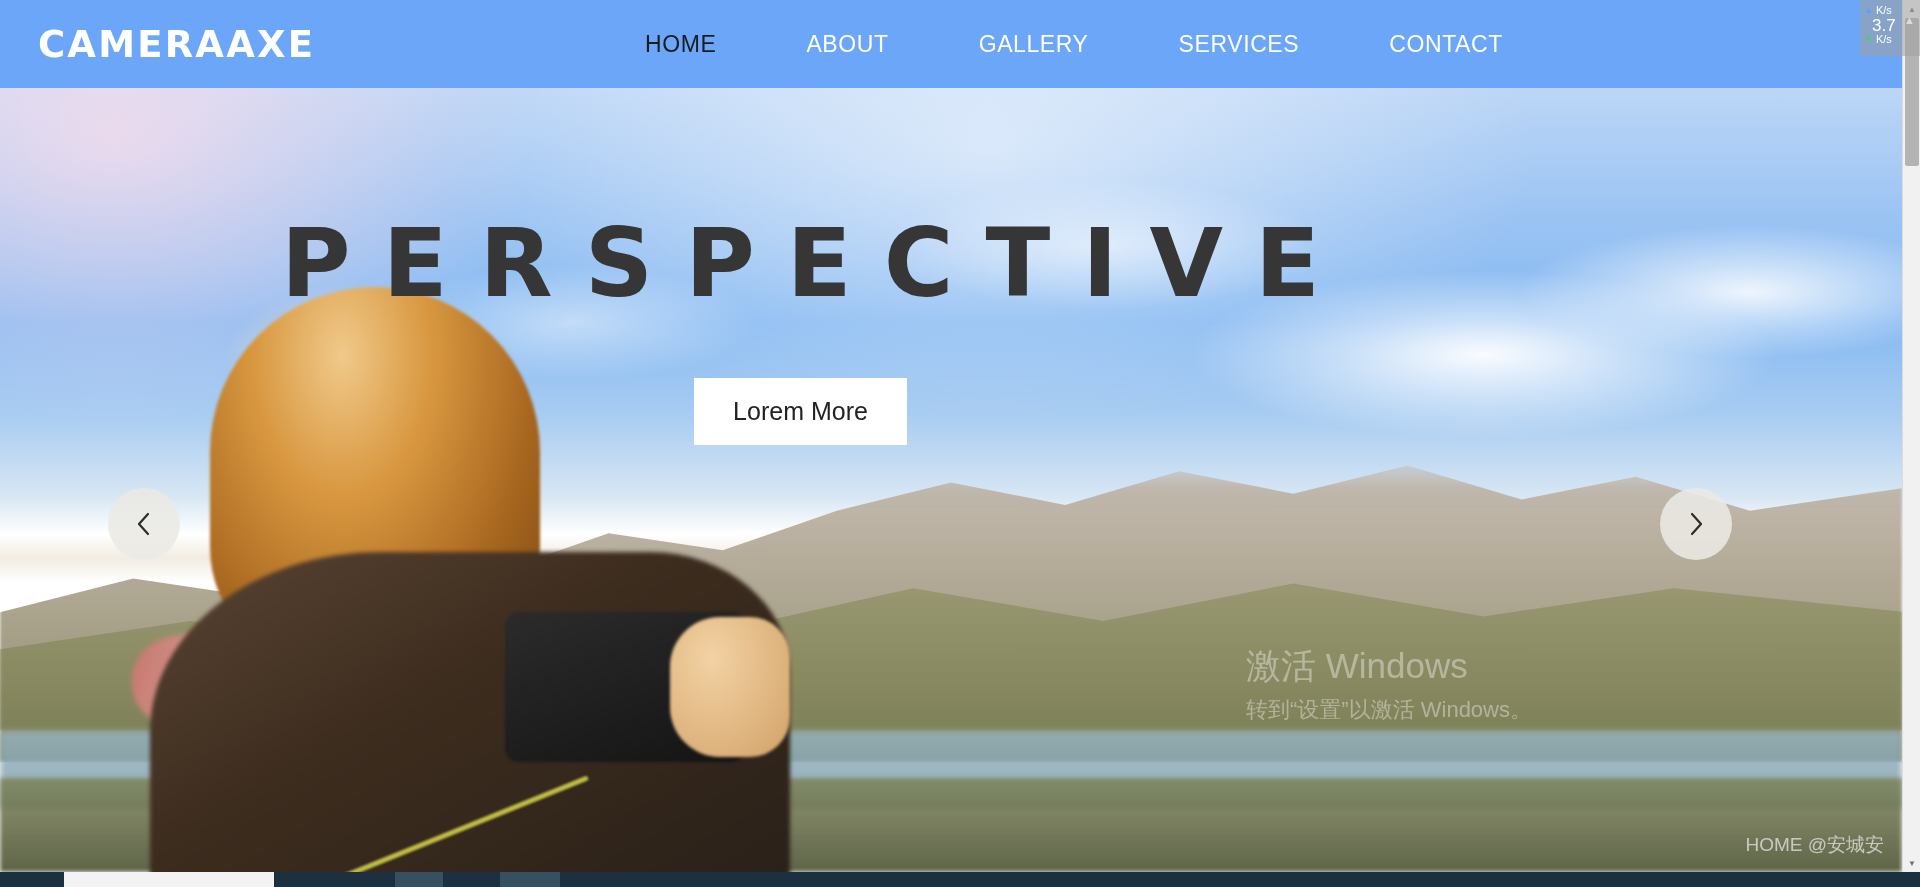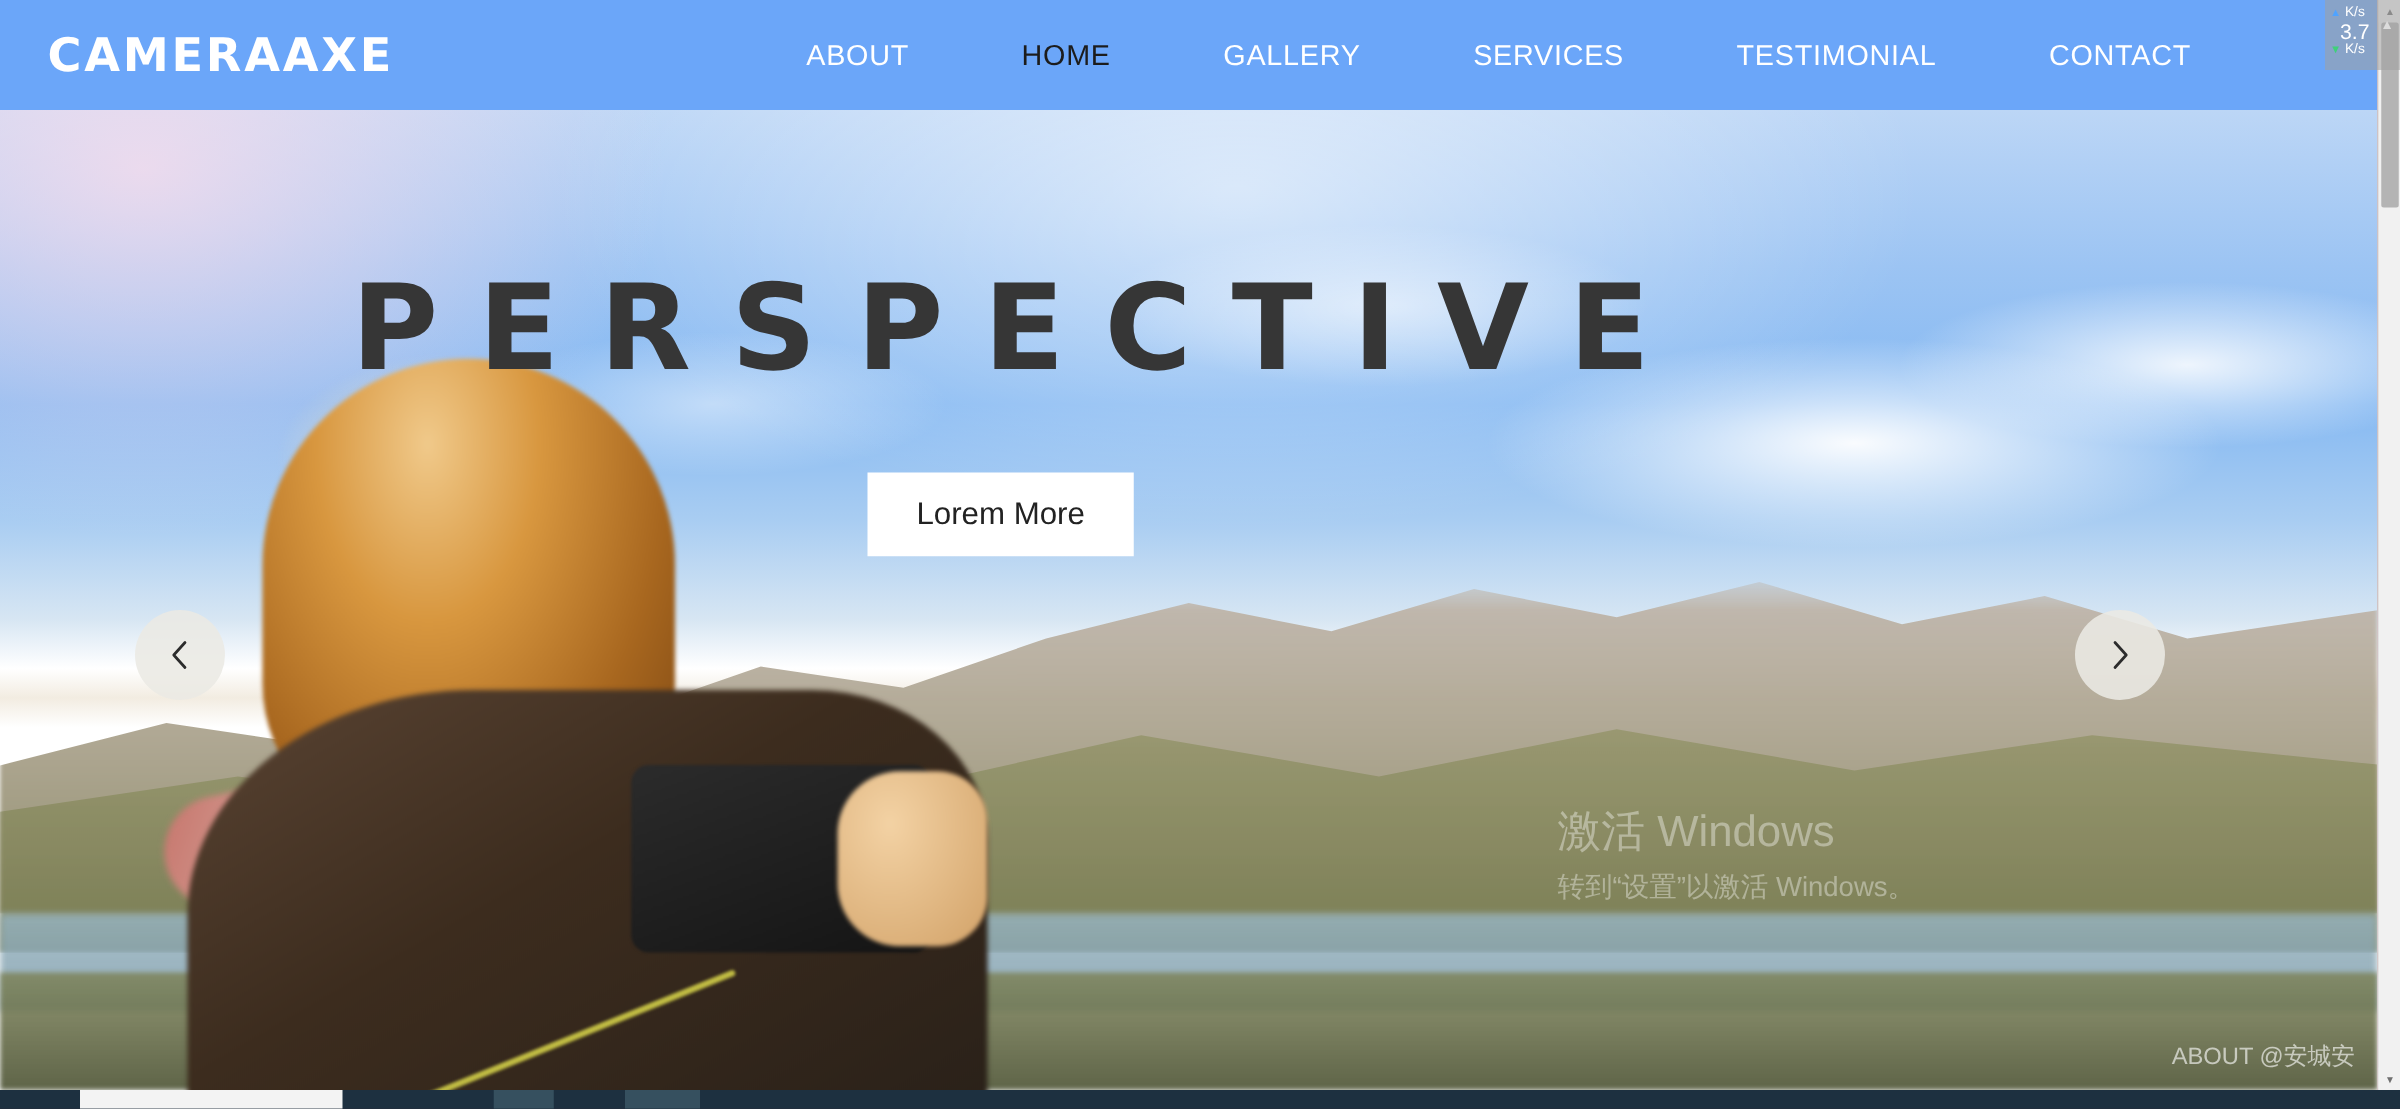--- a/index.html
+++ b/index.html
@@ -375,25 +375,24 @@
 <body>
 
 <div class="screen">
 
   <div class="viewport">
 
     <header class="site-header">
       <div class="logo">CAMERAAXE</div>
 
       <nav class="main-nav">
+        <a class="nav-item active">HOME</a>
         <a class="nav-item">ABOUT</a>
-        <a class="nav-item active">HOME</a>
         <a class="nav-item">GALLERY</a>
         <a class="nav-item">SERVICES</a>
-        <a class="nav-item">TESTIMONIAL</a>
         <a class="nav-item">CONTACT</a>
       </nav>
     </header>
 
     <section class="hero">
 
       <div class="hero-photo">
         <div class="mountains"></div>
         <div class="mountains2"></div>
         <div class="lake"></div>
@@ -430,21 +429,21 @@
             <polyline points="6,4 15,14 6,24" fill="none" stroke="#2c2c2c" stroke-width="2.2" stroke-linecap="round" stroke-linejoin="round"></polyline>
           </svg>
         </span>
       </button>
 
       <div class="win-activate">
         <div class="wa-title">激活 Windows</div>
         <div class="wa-sub">转到“设置”以激活 Windows。</div>
       </div>
 
-      <div class="csdn-mark">ABOUT @安城安</div>
+      <div class="csdn-mark">HOME @安城安</div>
     </section>
 
   </div>
 
   <div class="scrollbar">
     <div class="scroll-up" style="font-size:8px;color:#707070;">▲</div>
     <div class="scroll-thumb"></div>
     <div class="scroll-down" style="font-size:8px;color:#707070;">▼</div>
   </div>
 

